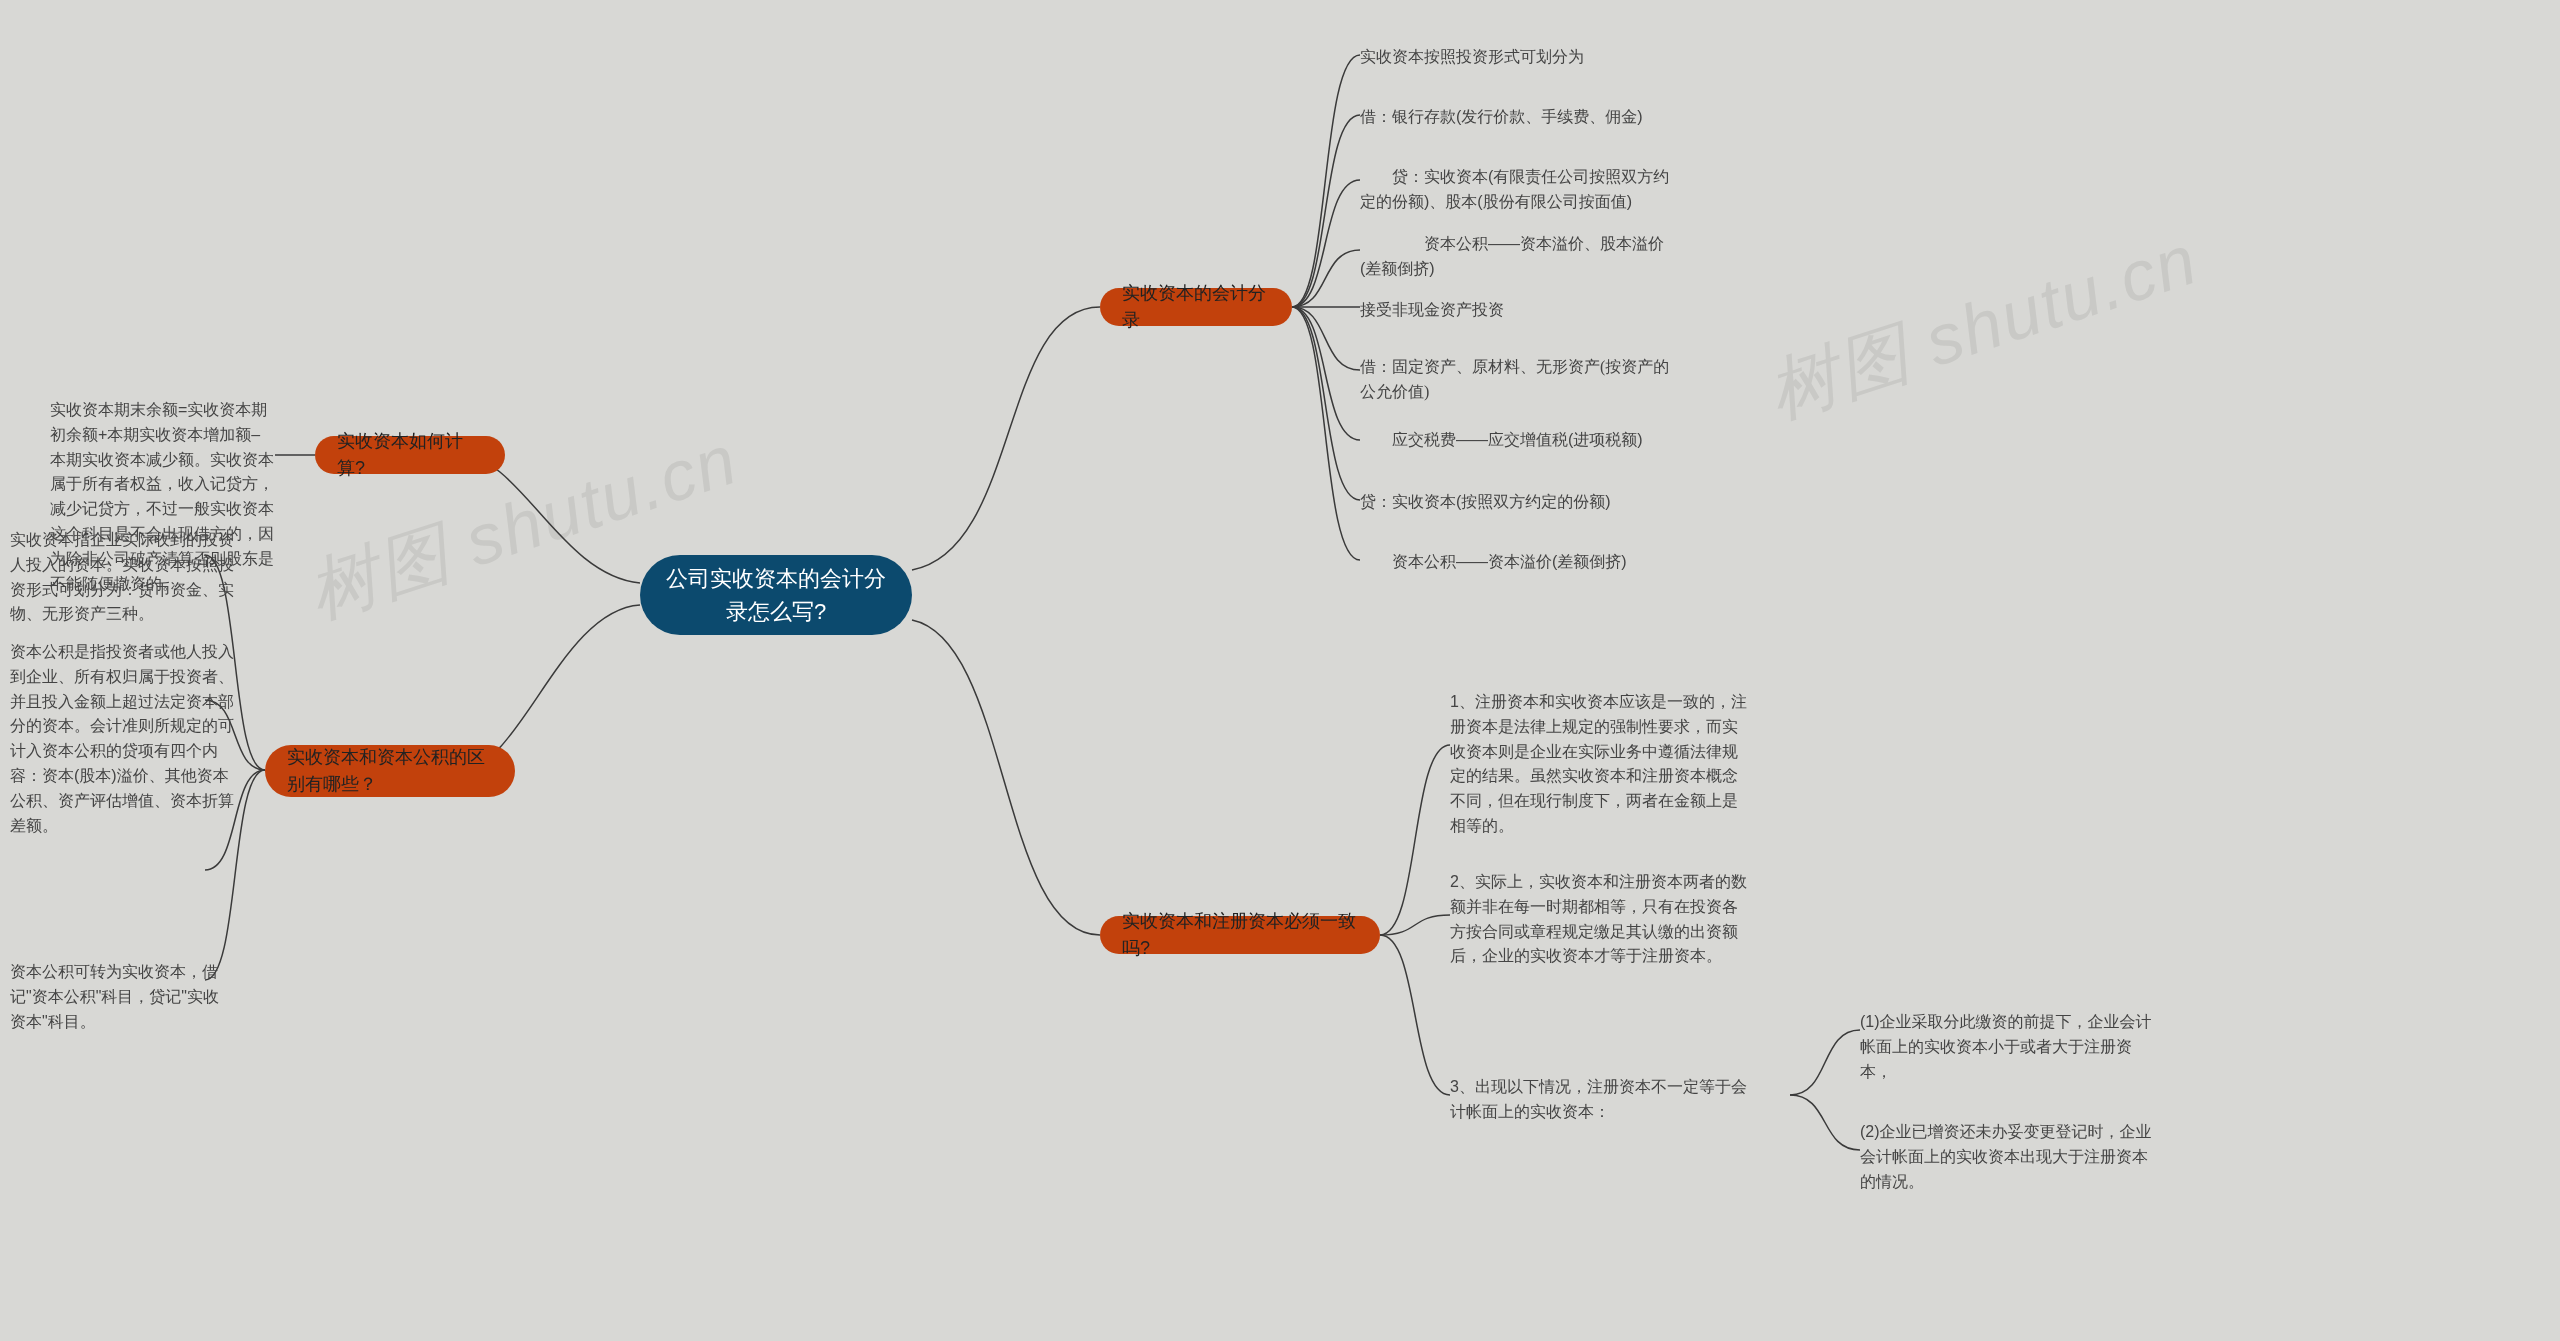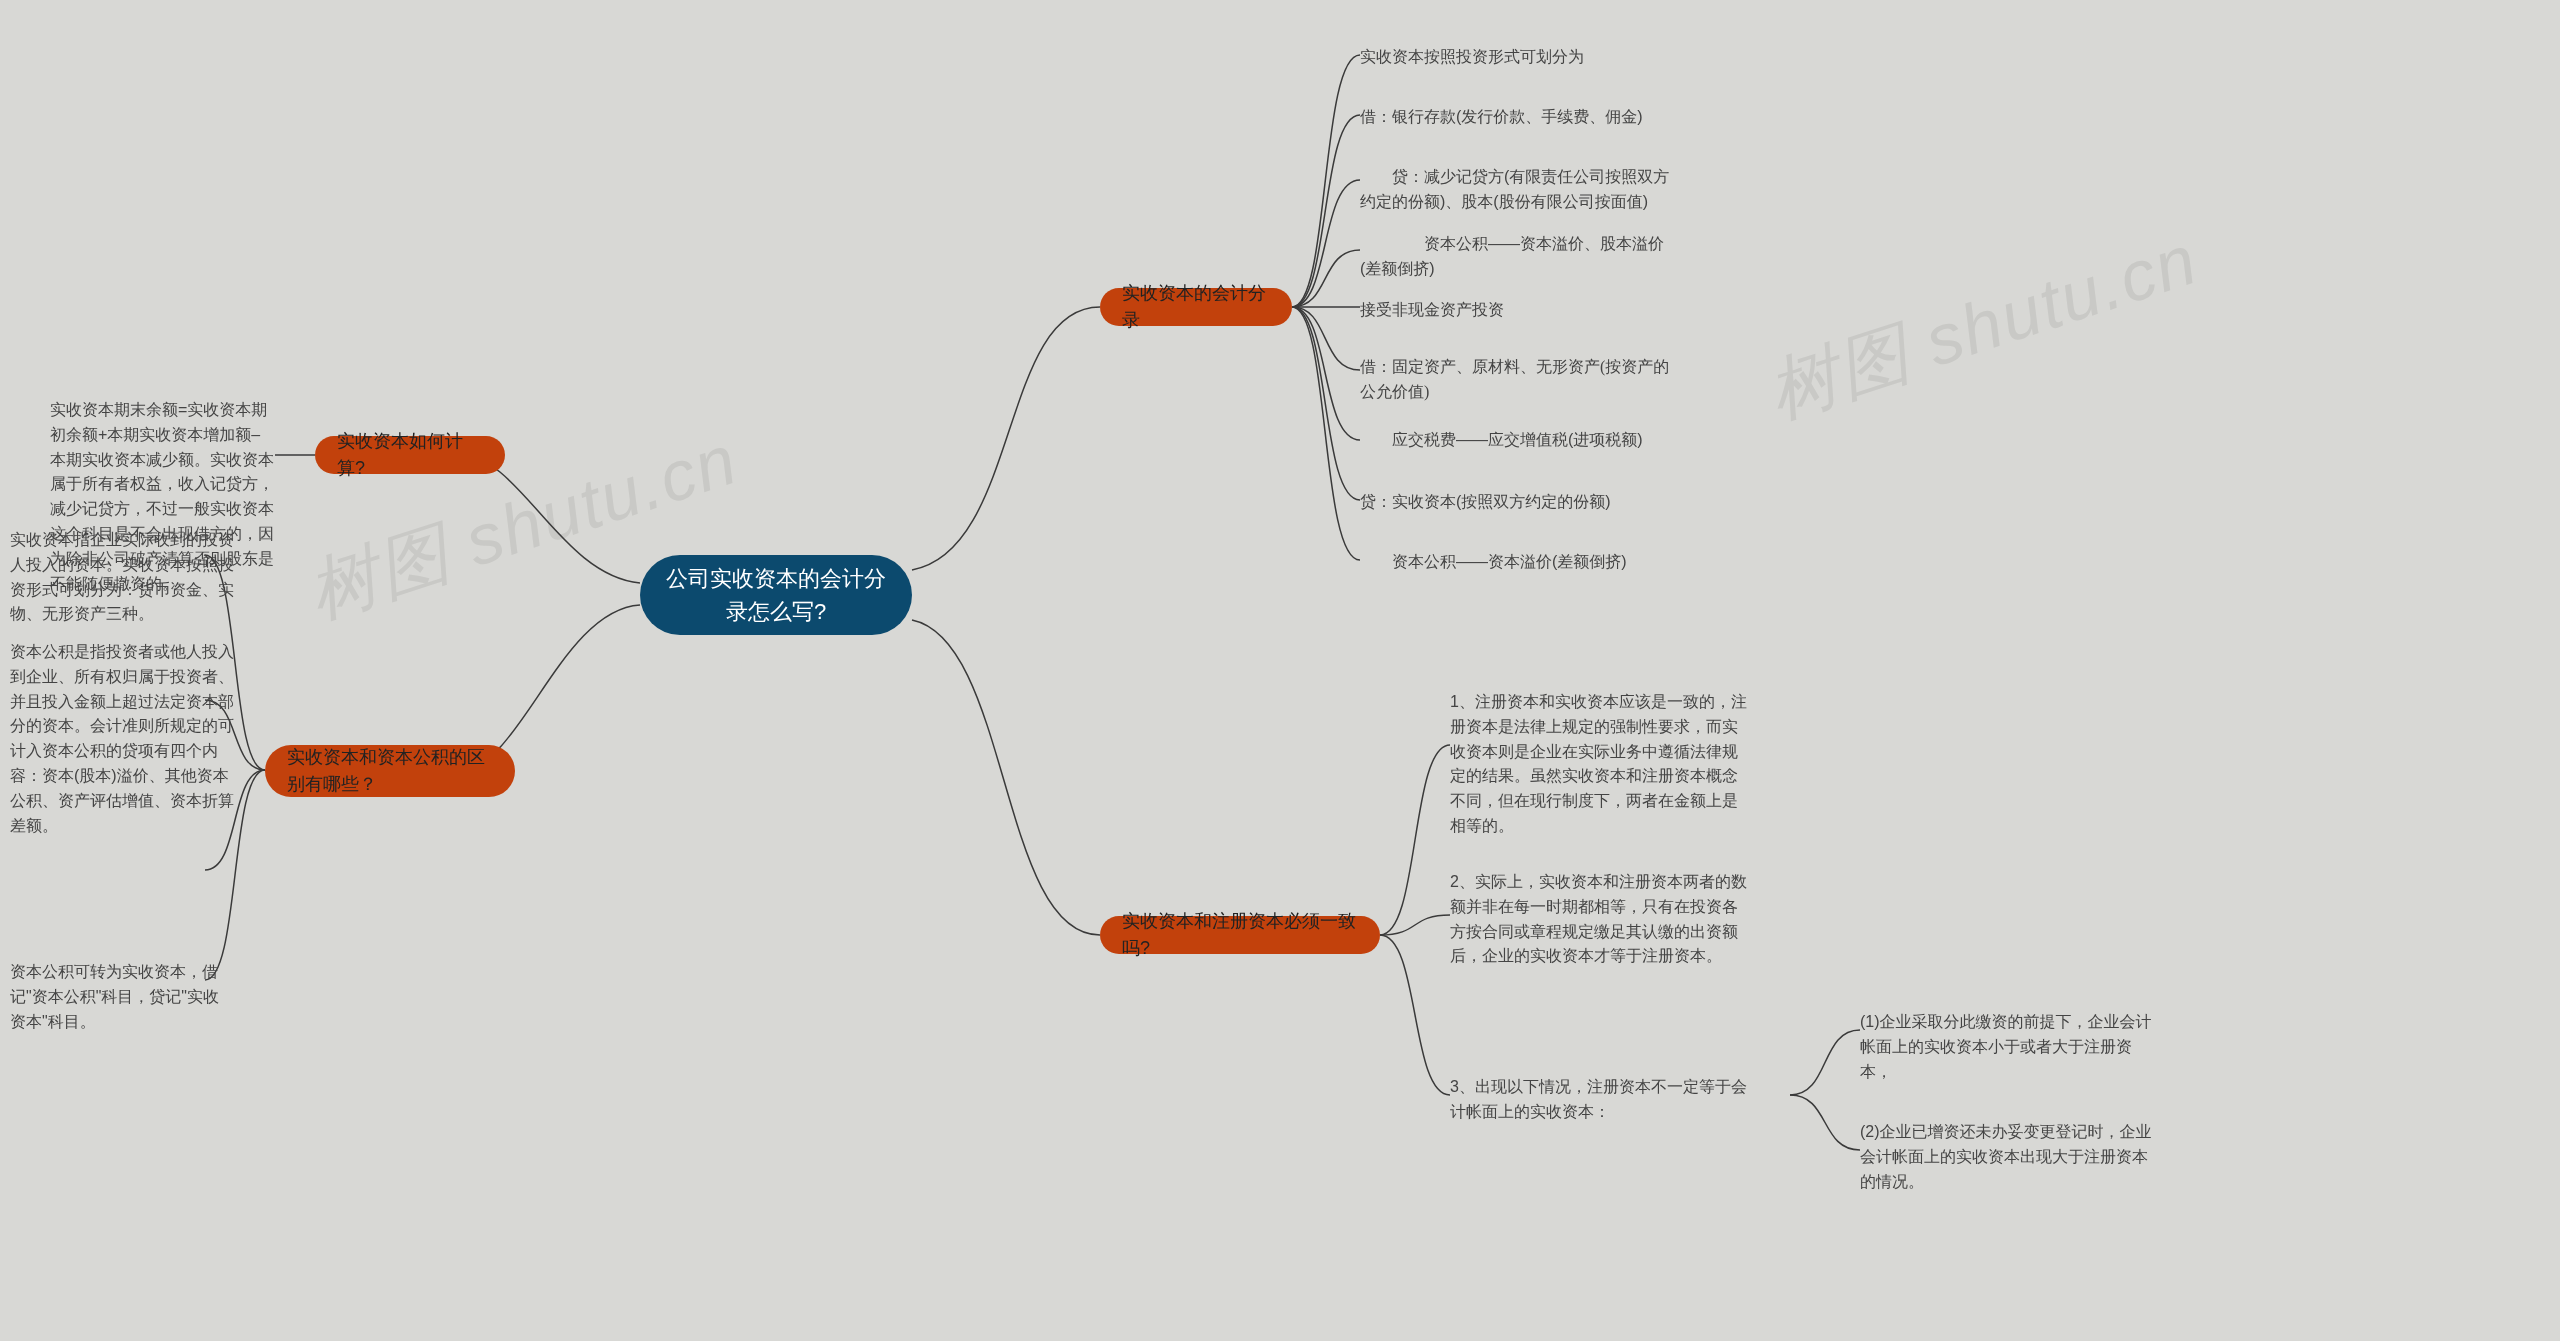--- a/index.html
+++ b/index.html
@@ -145,21 +145,21 @@
   <div class="node branch" style="left:1100px; top:288px; width:192px; height:38px;">
     <span>实收资本的会计分录</span>
   </div>
   <div class="node leaf" style="left:1360px; top:45px; width:320px;">
     <span>实收资本按照投资形式可划分为</span>
   </div>
   <div class="node leaf" style="left:1360px; top:105px; width:320px;">
     <span>借：银行存款(发行价款、手续费、佣金)</span>
   </div>
   <div class="node leaf" style="left:1360px; top:165px; width:320px;">
-    <span>　　贷：减少记贷方(有限责任公司按照双方约定的份额)、股本(股份有限公司按面值)</span>
+    <span>　　贷：实收资本(有限责任公司按照双方约定的份额)、股本(股份有限公司按面值)</span>
   </div>
   <div class="node leaf" style="left:1360px; top:232px; width:320px;">
     <span>　　　　资本公积——资本溢价、股本溢价(差额倒挤)</span>
   </div>
   <div class="node leaf" style="left:1360px; top:298px; width:320px;">
     <span>接受非现金资产投资</span>
   </div>
   <div class="node leaf" style="left:1360px; top:355px; width:320px;font-family:Liberation Serif, serif;">
     <span>借：固定资产、原材料、无形资产(按资产的公允价值)</span>
   </div>

